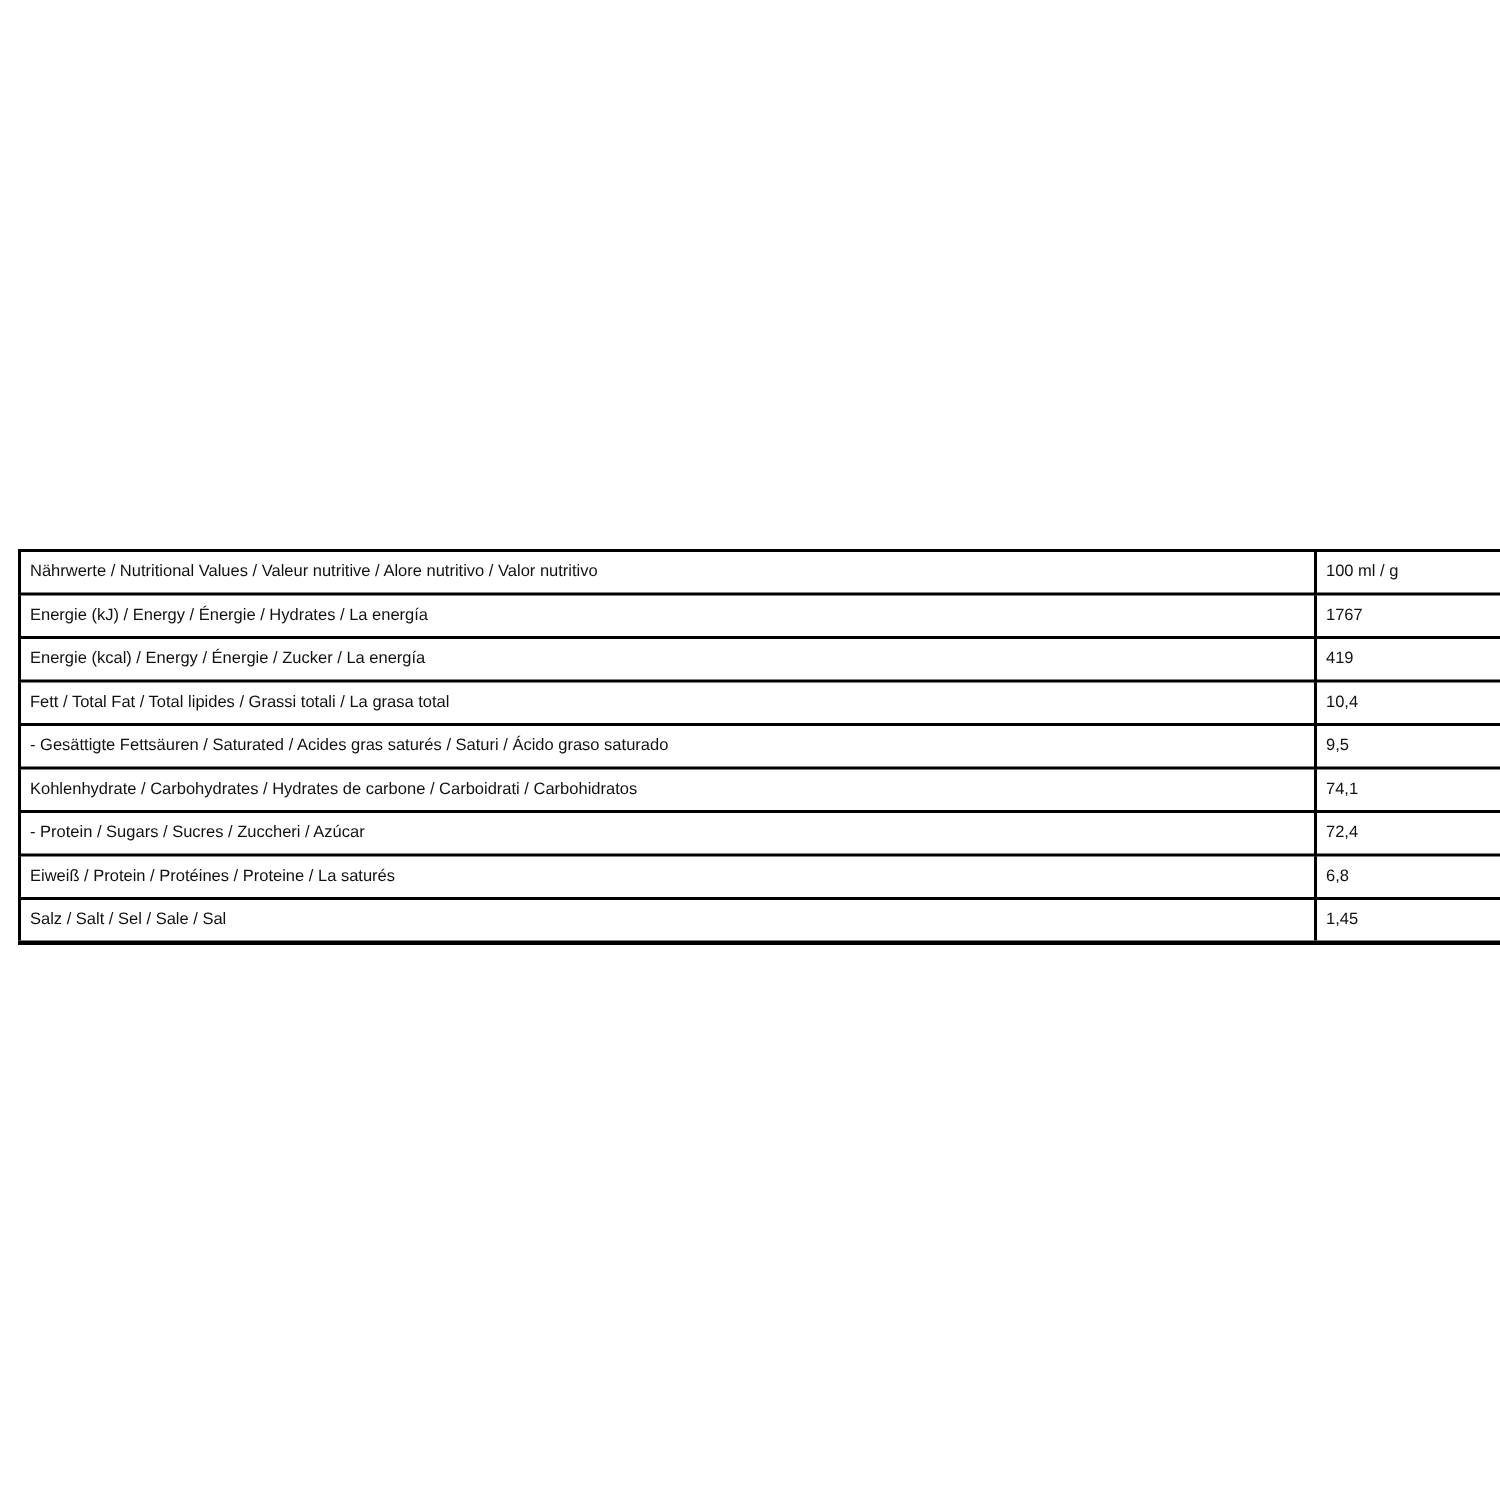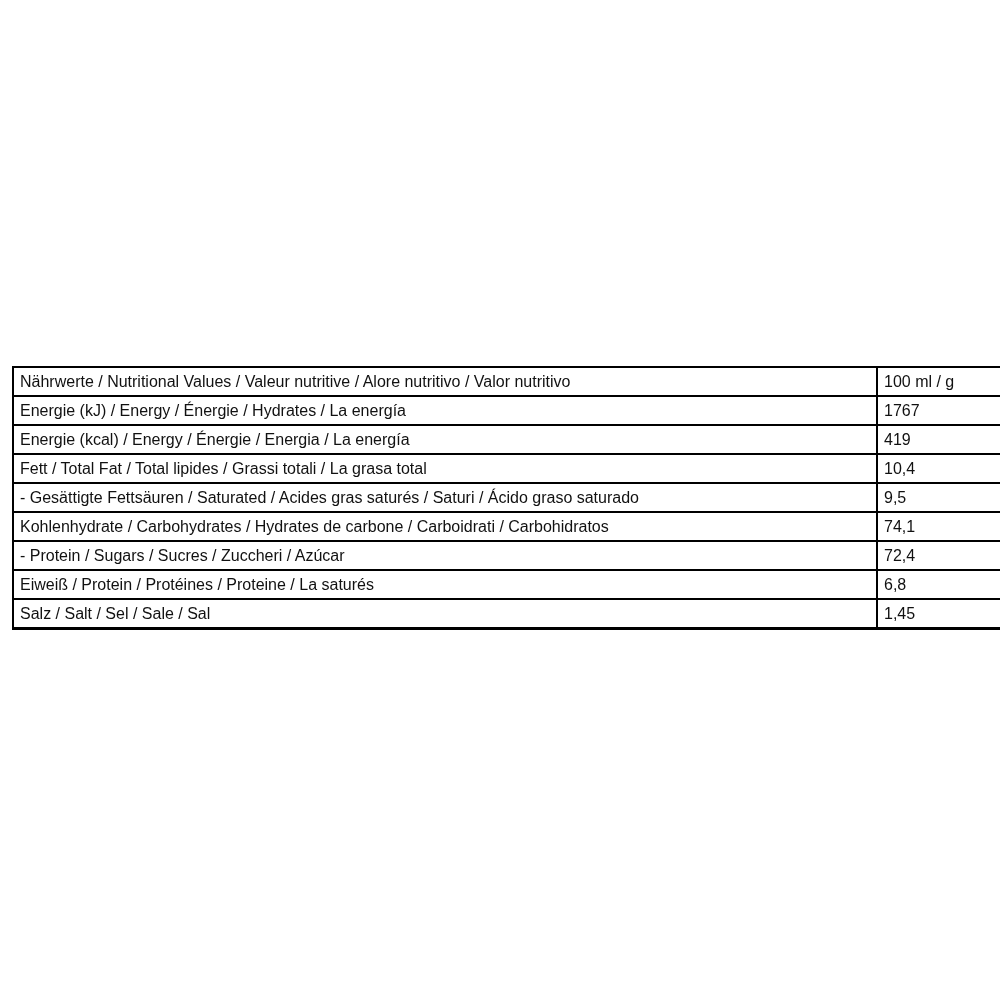--- a/index.html
+++ b/index.html
@@ -17,21 +17,21 @@
   .nutrition-table {
     position: absolute;
     left: 12px;
     top: 366px;
     width: 976px;
     border-collapse: collapse;
     table-layout: fixed;
   }
   .nutrition-table td {
     border: 2px solid #000000;
-    font-size: 16px;
+    font-size: 11px;
     line-height: 1.1;
     height: 25px;
     padding: 1px 4px 1px 6px;
     white-space: nowrap;
     overflow: hidden;
     vertical-align: middle;
   }
   .nutrition-table tr:last-child td {
     border-bottom-width: 3px;
   }
@@ -45,21 +45,21 @@
   <tbody>
     <tr>
       <td class="label-col">Nährwerte / Nutritional Values / Valeur nutritive / Alore nutritivo / Valor nutritivo</td>
       <td class="value-col">100 ml / g</td>
     </tr>
     <tr>
       <td class="label-col">Energie (kJ) / Energy / Énergie / Hydrates / La energía</td>
       <td class="value-col">1767</td>
     </tr>
     <tr>
-      <td class="label-col">Energie (kcal) / Energy / Énergie / Energia / La energía</td>
+      <td class="label-col">Energie (kcal) / Energy / Énergie / Zucker / La energía</td>
       <td class="value-col">419</td>
     </tr>
     <tr>
       <td class="label-col">Fett / Total Fat / Total lipides / Grassi totali / La grasa total</td>
       <td class="value-col">10,4</td>
     </tr>
     <tr>
       <td class="label-col">- Gesättigte Fettsäuren / Saturated / Acides gras saturés / Saturi / Ácido graso saturado</td>
       <td class="value-col">9,5</td>
     </tr>

